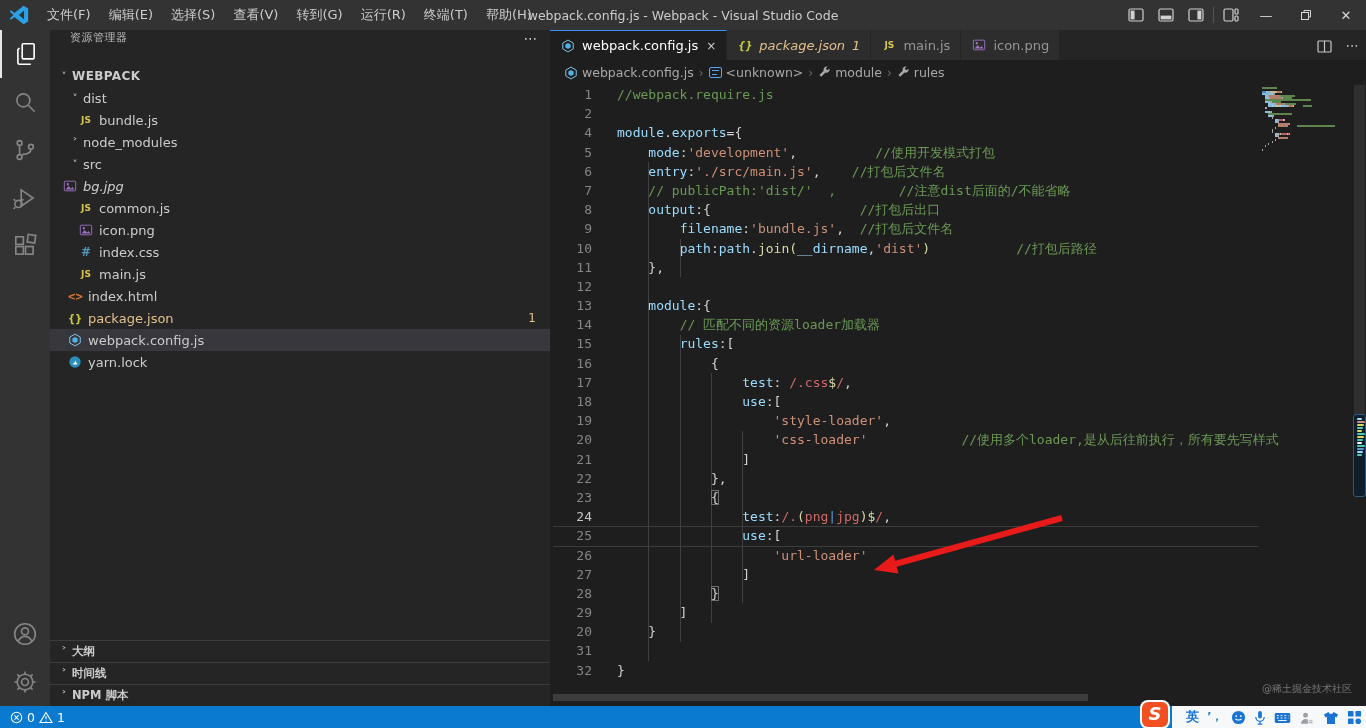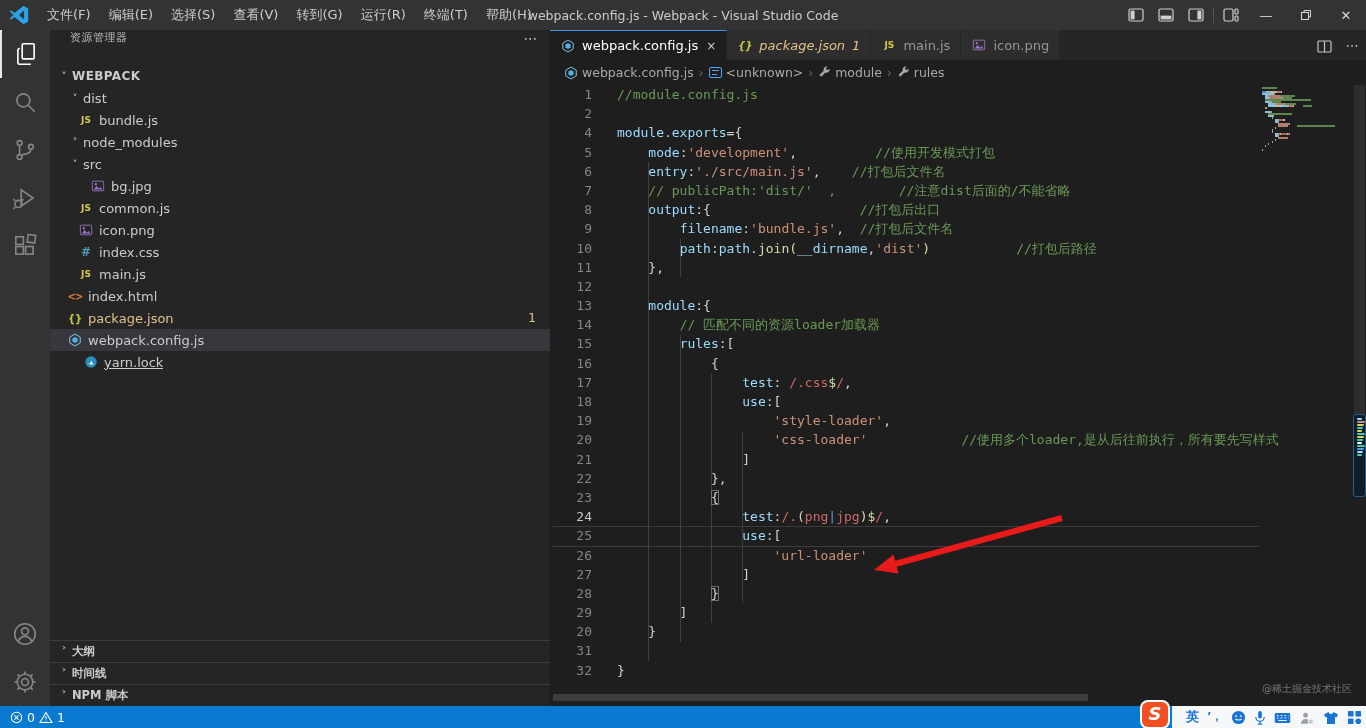--- a/index.html
+++ b/index.html
@@ -233,21 +233,21 @@
           <span class="lbl">bundle.js</span>
         </div>
         <div class="trow" style="padding-left: 17px;">
           <span class="chev">˃</span>
           <span class="lbl">node_modules</span>
         </div>
         <div class="trow" style="padding-left: 17px;">
           <span class="chev">˅</span>
           <span class="lbl">src</span>
         </div>
-        <div class="trow" style="padding-left: 40px;">
+        <div class="trow" style="padding-left: 12px; font-style: italic;">
           <span class="fi fi-img">
             <svg viewBox="0 0 16 16" width="14" height="14">
               <rect x="1.5" y="2.5" width="13" height="11" rx="1" fill="none" stroke="#a074c4"></rect>
               <circle cx="5.5" cy="6" r="1.3" fill="#a074c4"></circle>
               <path d="M3 12l3.5-4 2.5 3 2-2 2 3z" fill="#a074c4"></path>
             </svg>
           </span>
           <span class="lbl">bg.jpg</span>
         </div>
         <div class="trow" style="padding-left: 28px;">
@@ -283,21 +283,21 @@
         </div>
         <div class="trow selected" style="padding-left: 17px;">
           <span class="fi fi-webpack">
             <svg viewBox="0 0 16 16" width="14" height="14">
               <path d="M8 1.2 14 4.7v6.6L8 14.8 2 11.3V4.7z" fill="none" stroke="#8ed6fb"></path>
               <path d="M8 4.6l3 1.7v3.4L8 11.4 5 9.7V6.3z" fill="#4fb3e8"></path>
             </svg>
           </span>
           <span class="lbl">webpack.config.js</span>
         </div>
-        <div class="trow" style="padding-left: 33px; text-decoration: underline;">
+        <div class="trow" style="padding-left: 17px;">
           <span class="fi fi-yarn">
             <svg viewBox="0 0 16 16" width="14" height="14">
               <circle cx="8" cy="8" r="6.5" fill="#2c8ebb"></circle>
               <path d="M5 10.2c2-.5 3-2 3.5-4.2.3 1.7 1 3.7 2.5 4.2-1.5.8-4 .8-6 0z" fill="#fff"></path>
             </svg>
           </span>
           <span class="lbl">yarn.lock</span>
         </div>
       </div>
     <div class="sb-sections" id="sections">
@@ -390,21 +390,21 @@
     <div class="editor">
       <div class="cur-line" id="curline" style="top: 440.6px;"></div>
       <div id="guides">
           <div class="iguide" style="left: 98px; top: 76.8px; height: 499.2px;"></div>
           <div class="iguide" style="left: 129.5px; top: 153.6px; height: 38.4px;"></div>
           <div class="iguide" style="left: 129.5px; top: 249.6px; height: 307.2px;"></div>
           <div class="iguide" style="left: 160.8px; top: 288px; height: 249.6px;"></div>
           <div class="iguide" style="left: 192px; top: 345.6px; height: 172.8px;"></div>
         </div>
       <div id="codelines">
-          <div class="code-line"><span class="ln">1</span><span class="lt"><span class="tk-c">//module.config.js</span></span></div>
+          <div class="code-line"><span class="ln">1</span><span class="lt"><span class="tk-c">//webpack.require.js</span></span></div>
           <div class="code-line"><span class="ln">2</span><span class="lt"></span></div>
           <div class="code-line"><span class="ln">4</span><span class="lt"><span class="tk-v">module</span><span class="tk-p">.</span><span class="tk-v">exports</span><span class="tk-p">={</span></span></div>
           <div class="code-line"><span class="ln">5</span><span class="lt"><span class="tk-p">    </span><span class="tk-v">mode</span><span class="tk-p">:</span><span class="tk-s">'development'</span><span class="tk-p">,          </span><span class="tk-c">//使用开发模式打包</span></span></div>
           <div class="code-line"><span class="ln">6</span><span class="lt"><span class="tk-p">    </span><span class="tk-v">entry</span><span class="tk-p">:</span><span class="tk-s">'./src/main.js'</span><span class="tk-p">,    </span><span class="tk-c">//打包后文件名</span></span></div>
           <div class="code-line"><span class="ln">7</span><span class="lt"><span class="tk-p">    </span><span class="tk-c">// publicPath:'dist/'  ,        //注意dist后面的/不能省略</span></span></div>
           <div class="code-line"><span class="ln">8</span><span class="lt"><span class="tk-p">    </span><span class="tk-v">output</span><span class="tk-p">:{                   </span><span class="tk-c">//打包后出口</span></span></div>
           <div class="code-line"><span class="ln">9</span><span class="lt"><span class="tk-p">        </span><span class="tk-v">filename</span><span class="tk-p">:</span><span class="tk-s">'bundle.js'</span><span class="tk-p">,  </span><span class="tk-c">//打包后文件名</span></span></div>
           <div class="code-line"><span class="ln">10</span><span class="lt"><span class="tk-p">        </span><span class="tk-v">path</span><span class="tk-p">:</span><span class="tk-v">path</span><span class="tk-p">.</span><span class="tk-f">join</span><span class="tk-g">(</span><span class="tk-v">__dirname</span><span class="tk-p">,</span><span class="tk-s">'dist'</span><span class="tk-g">)</span><span class="tk-p">           </span><span class="tk-c">//打包后路径</span></span></div>
           <div class="code-line"><span class="ln">11</span><span class="lt"><span class="tk-p">    },</span></span></div>
           <div class="code-line"><span class="ln">12</span><span class="lt"></span></div>

